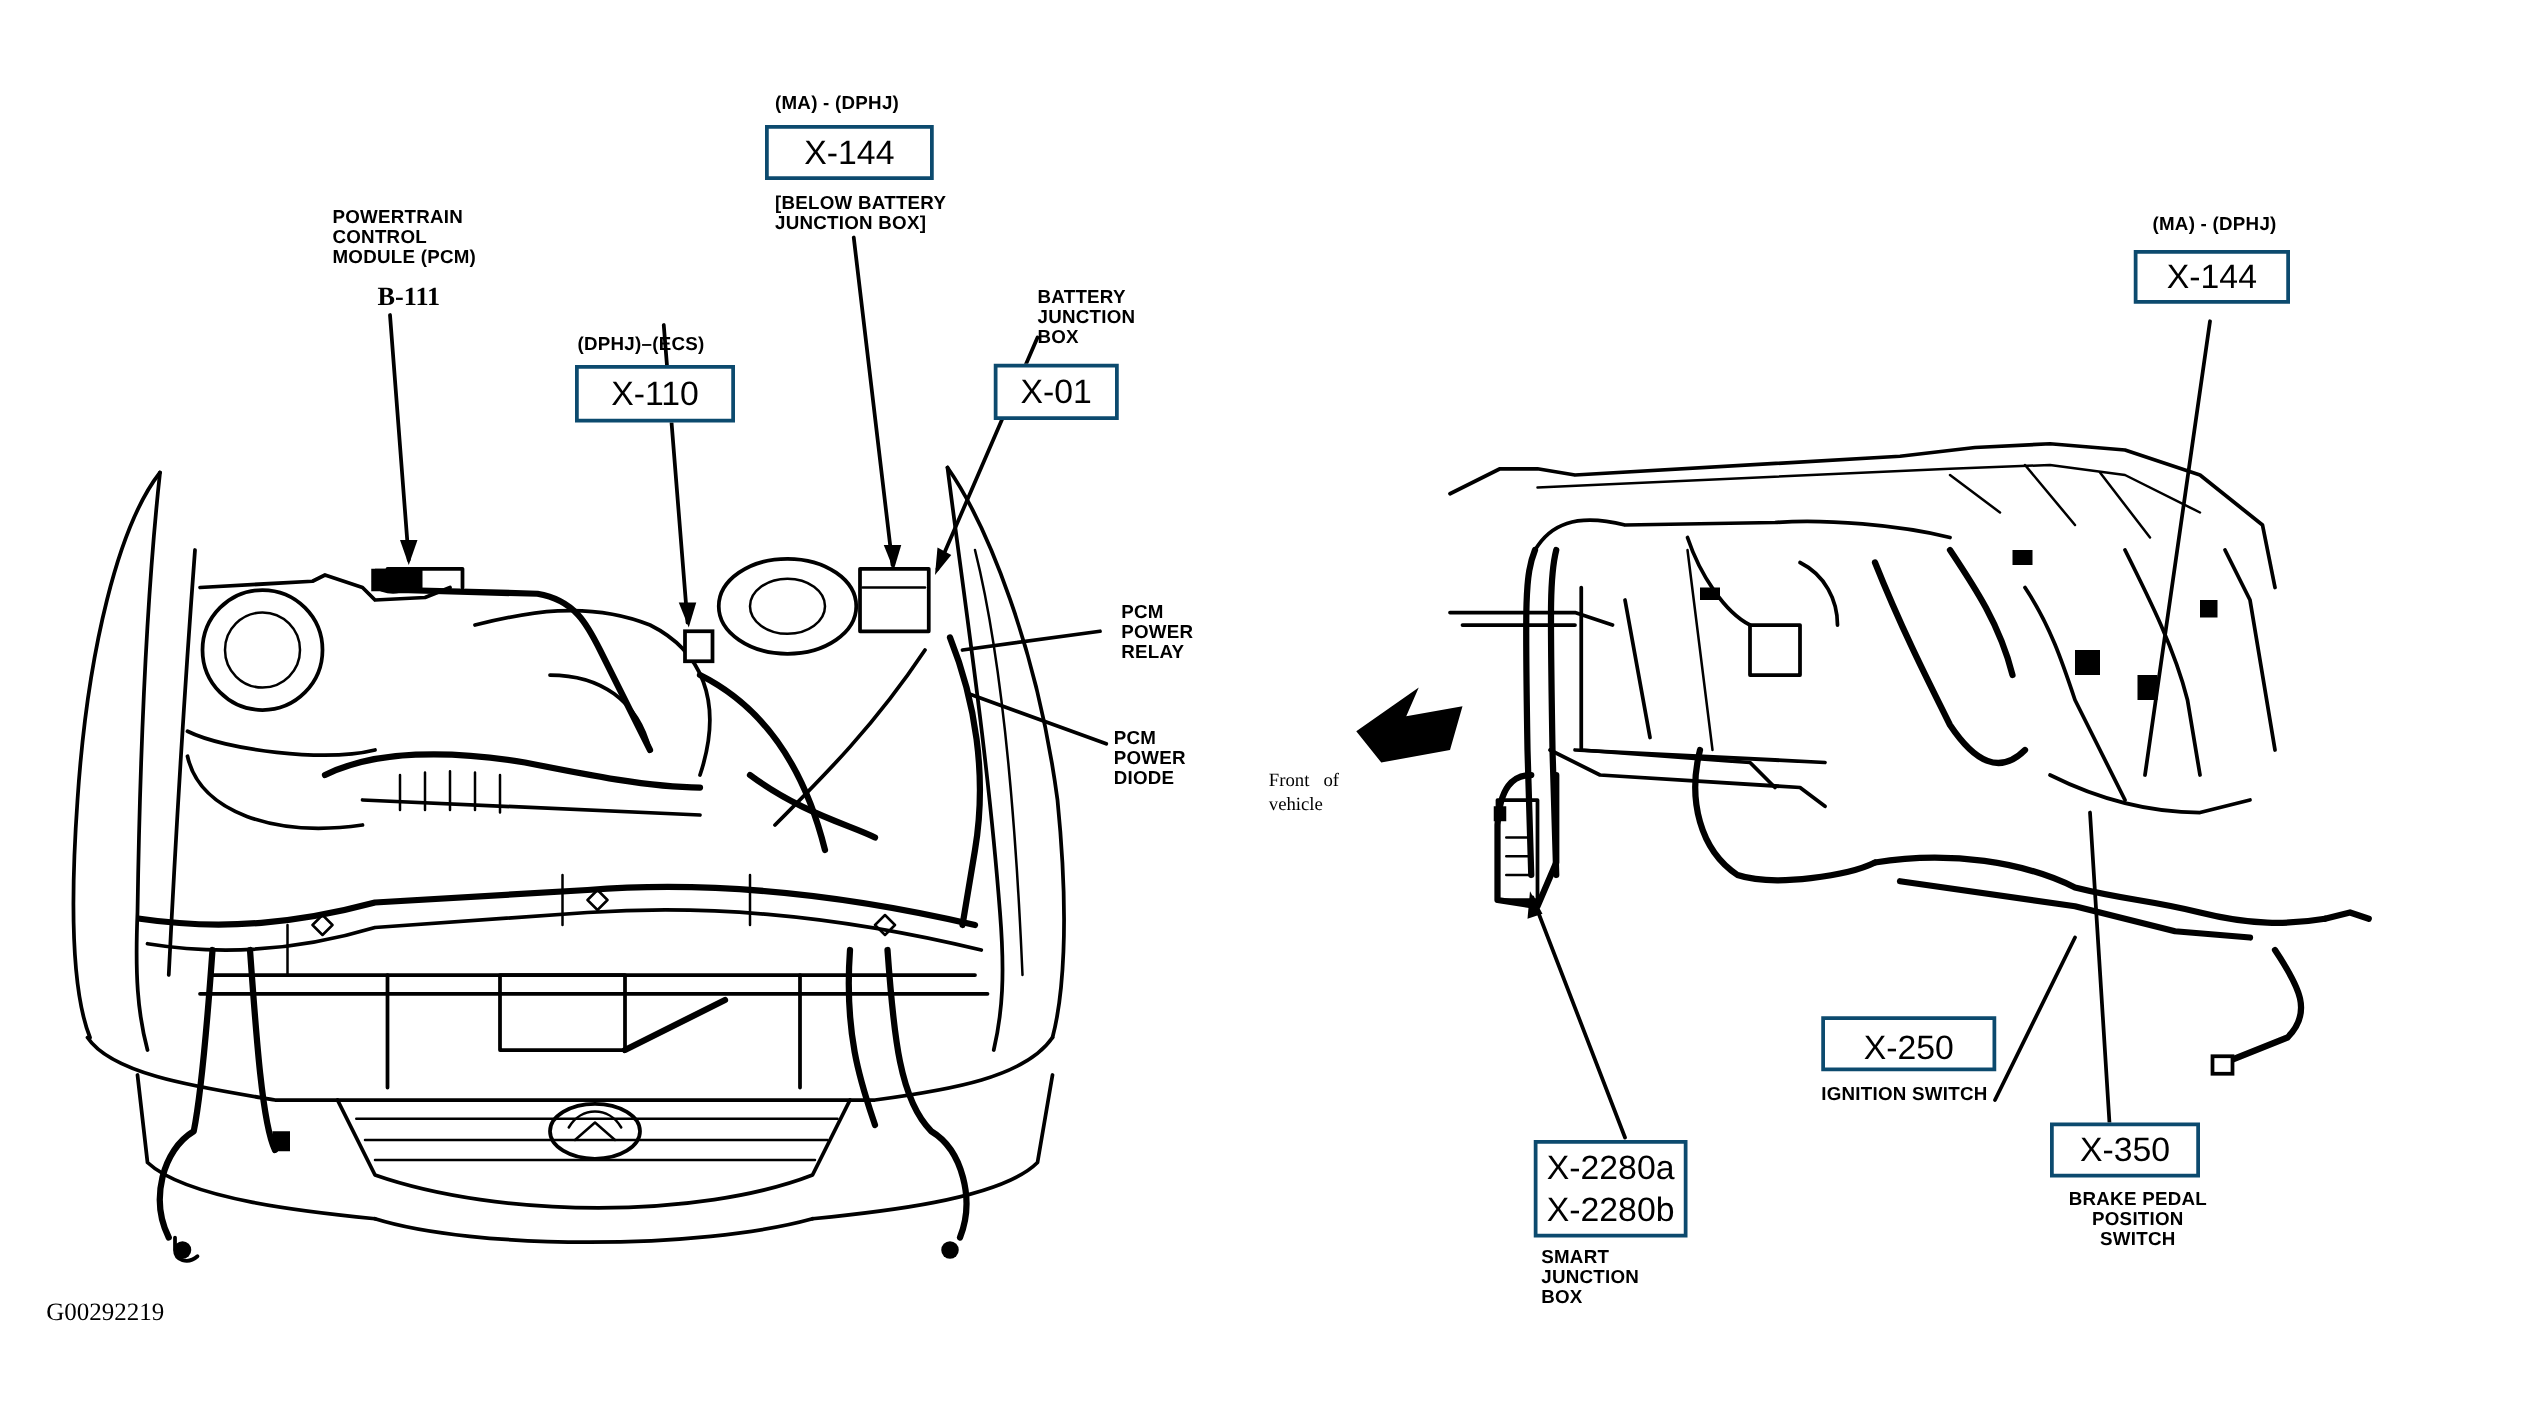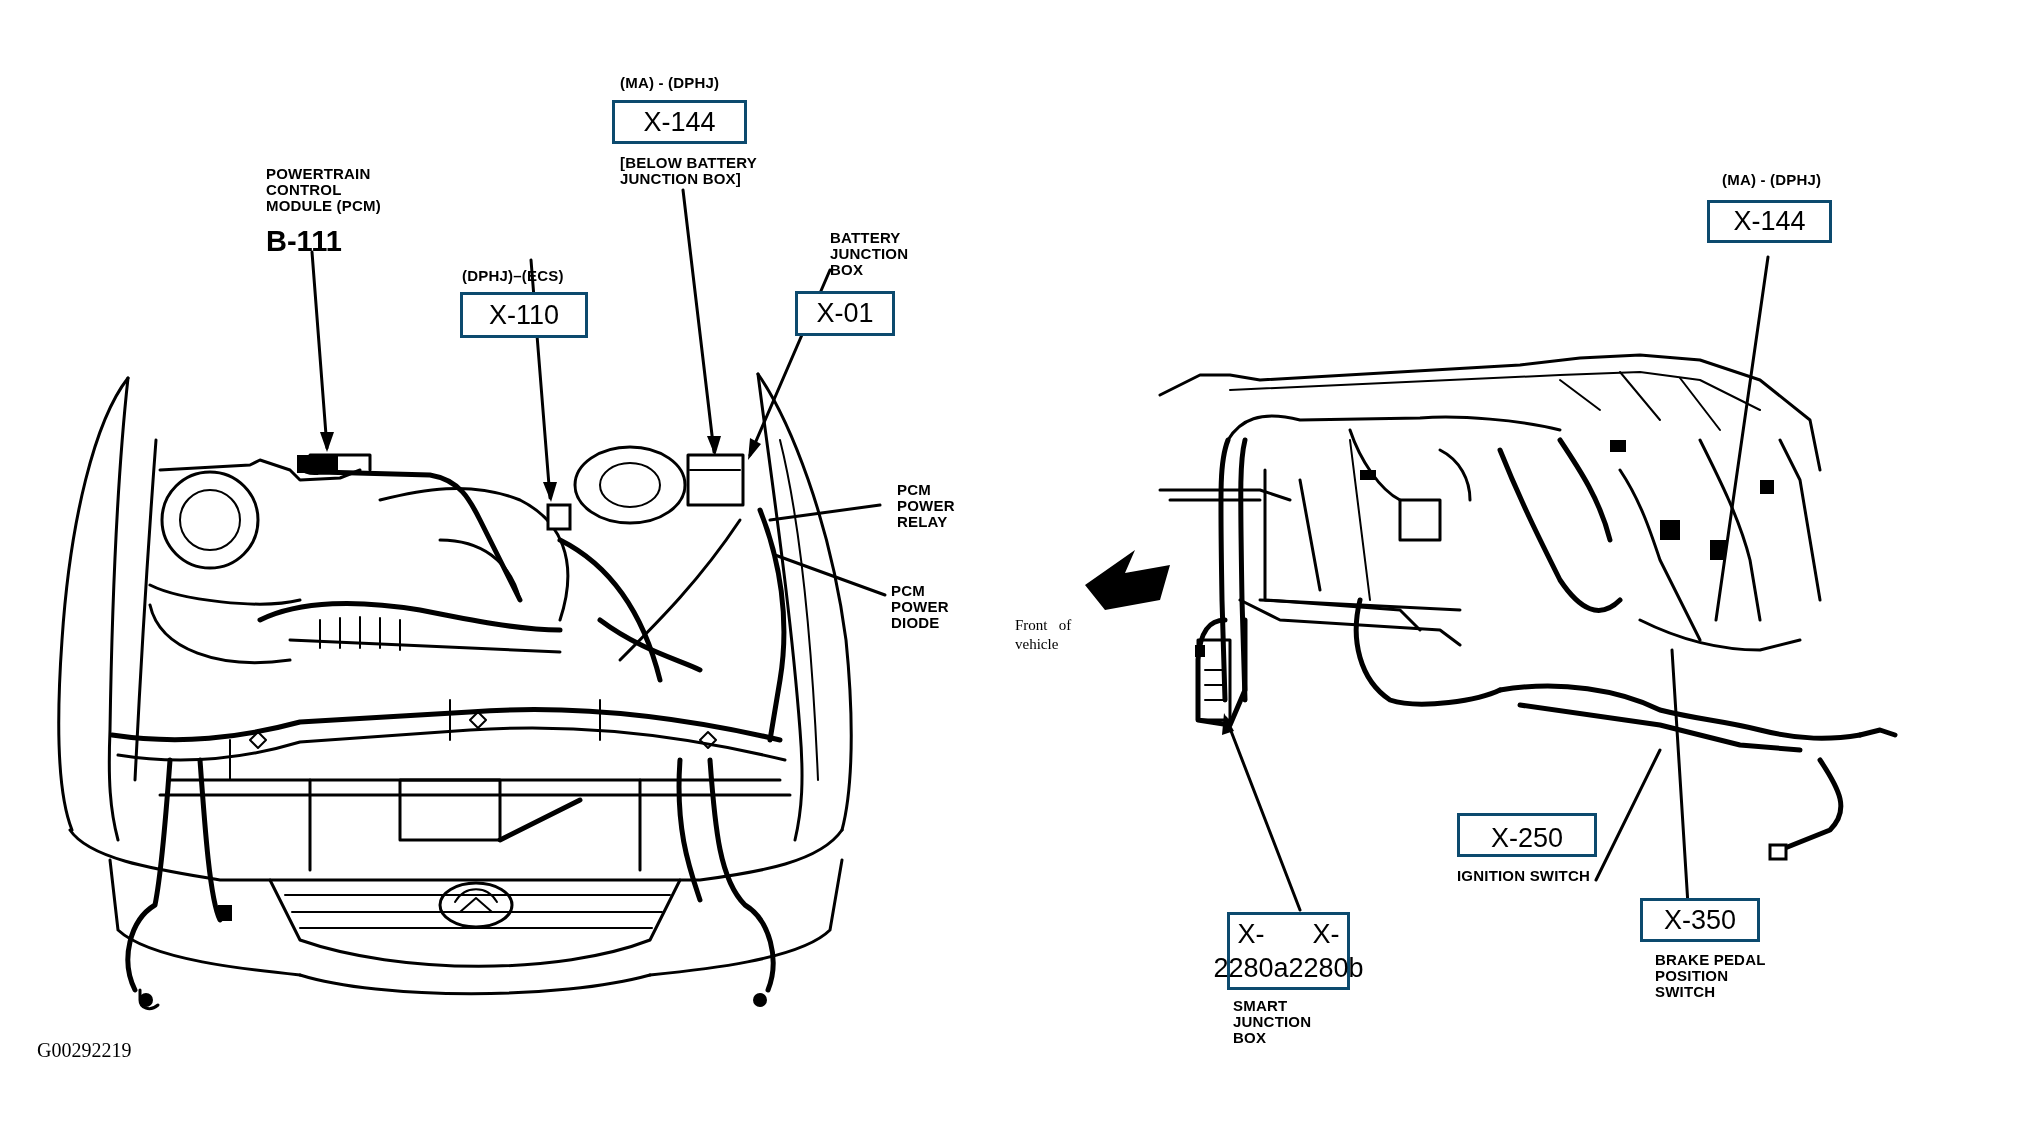--- a/index.html
+++ b/index.html
@@ -4,22 +4,22 @@
   <style>
     html, body { margin: 0; padding: 0; background: #ffffff; }
     body { width: 2026px; height: 1135px; position: relative; overflow: hidden;
            font-family: "Liberation Sans", sans-serif; color: #000; }
     .abs { position: absolute; }
     .small { font-family: "Liberation Sans", sans-serif; font-size: 15px; line-height: 16px;
              font-weight: bold; letter-spacing: 0.2px; white-space: pre; }
     .box { position: absolute; border: 3px solid #0c4a6e; background: #fff;
            font-family: "Liberation Sans", sans-serif; font-size: 27px; text-align: center;
            display: flex; align-items: center; justify-content: center; box-sizing: border-box; }
-    .box2 { flex-direction: row; line-height: 34px; }
-    .bigcode { font-family: Liberation Sans, sans-serif; font-size: 29px; font-weight: bold; }
+    .box2 { flex-direction: column; line-height: 34px; }
+    .bigcode { font-family: Liberation Serif, serif; font-size: 21px; font-weight: bold; margin-left: 36px; }
     .fig { font-family: Liberation Serif, serif; font-size: 20px; }
     svg { position: absolute; left: 0; top: 0; }
     .thin { stroke: #000; fill: none; stroke-width: 2; stroke-linecap: round; stroke-linejoin: round; }
     .med { stroke: #000; fill: none; stroke-width: 3; stroke-linecap: round; stroke-linejoin: round; }
     .thick { stroke: #000; fill: none; stroke-width: 5; stroke-linecap: round; stroke-linejoin: round; }
   </style>
 </head>
 <body>
 
 <svg width="2026" height="1135" viewBox="0 0 2026 1135">
@@ -208,21 +208,21 @@
 </div>
 
 <div class="box" style="left:1457px; top:813px; width:140px; height:44px;align-items:flex-end;">
   <span>X-250</span>
 </div>
 <div class="abs small" style="left:1457px; top:868px;">IGNITION SWITCH</div>
 
 <div class="box" style="left:1640px; top:898px; width:120px; height:44px;">
   <span>X-350</span>
 </div>
-<div class="abs small" style="left:1655px; top:952px;">BRAKE PEDAL
+<div class="abs small" style="left:1655px; top:952px;text-align:center;">BRAKE PEDAL
 POSITION
 SWITCH</div>
 
 <div class="box box2" style="left:1227px; top:912px; width:123px; height:78px;">
   <span>X-2280a</span>
   <span>X-2280b</span>
 </div>
 <div class="abs small" style="left:1233px; top:998px;">SMART
 JUNCTION
 BOX</div>

